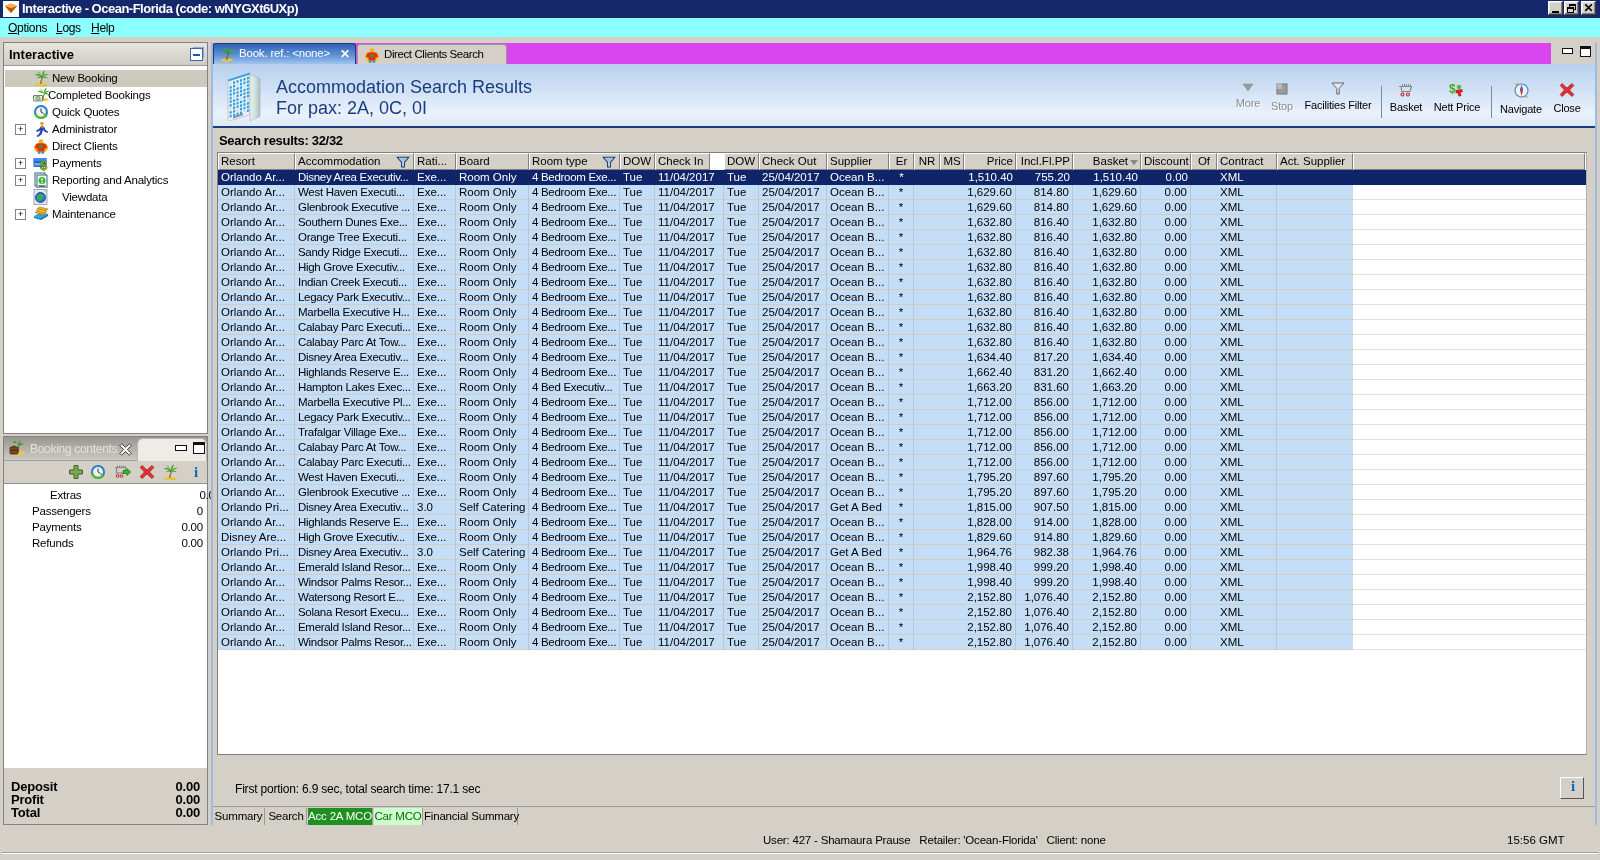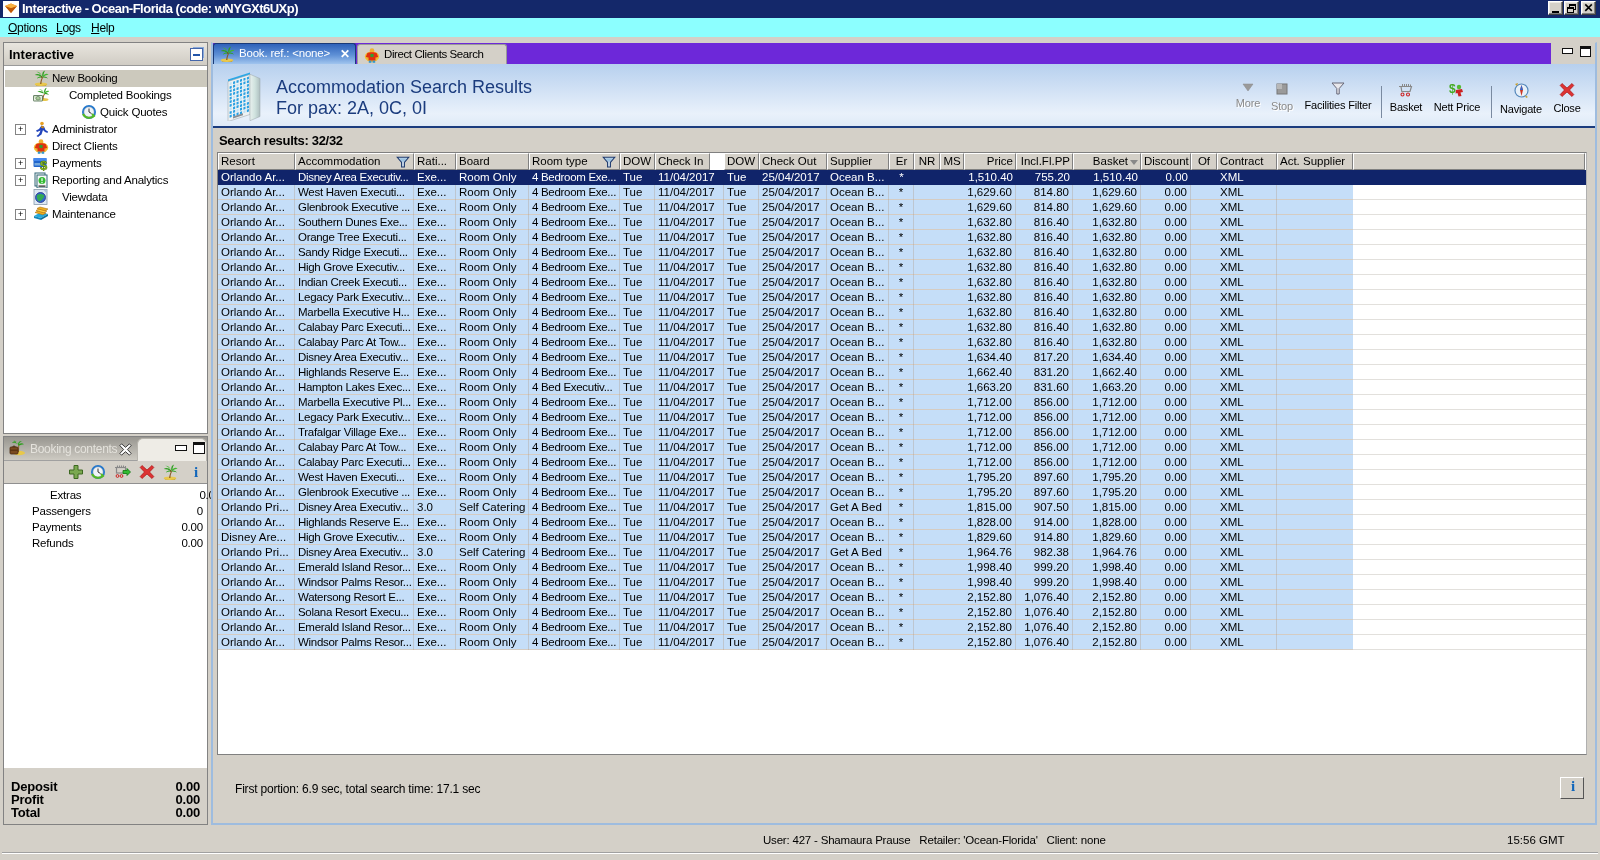--- a/index.html
+++ b/index.html
@@ -65,23 +65,23 @@
           <path d="M11 6 C8.8 3.6 6.2 3.3 4.4 4.9 C6.8 4.9 8.8 5.5 10.4 6.6 Z" fill="#2f9e22"></path>
           <path d="M11 6 C9.6 3 7.9 1.7 5.7 1.9 C7.9 2.6 9.5 3.8 10.6 5.6 Z" fill="#40b830"></path>
           <path d="M11 5.8 C10.9 2.9 11.8 1.2 13.8 0.7 C12.7 2.4 12.3 4 12.2 5.6 Z" fill="#2f9e22"></path>
           <path d="M11.2 6 C13 3.8 14.9 3.3 16.5 4.3 C14.7 4.7 13 5.5 11.8 6.6 Z" fill="#40b830"></path>
           <path d="M11.2 6.2 C13.1 5.7 14.9 6.2 16 7.8 C14.3 7.3 12.8 7.1 11.6 7.1 Z" fill="#2f9e22"></path>
           <rect x="0.5" y="8.5" width="9" height="5.5" rx="0.4" fill="#e8f0e0" stroke="#4a6a4a" stroke-width="0.8"></rect>
           <ellipse cx="5" cy="11.2" rx="2.2" ry="1.8" fill="#aacb9a" stroke="#4a6a4a" stroke-width="0.6"></ellipse>
           <rect x="1.3" y="9.3" width="1.2" height="1" fill="#aacb9a"></rect>
           <rect x="7" y="12.2" width="1.2" height="1" fill="#aacb9a"></rect>
         </svg></div>
-<span class="abs" style="left:64px;">Completed Bookings</span>
-</div>
-<div class="tree-item" style="top:61px;margin-left:48px;">
+<span class="abs" style="left:43px;">Completed Bookings</span>
+</div>
+<div class="tree-item" style="top:61px;">
 <div class="abs" style="left:28px;top:0px;width:16px;height:16px;"><svg width="16" height="16" viewBox="0 0 16 16" style="">
           <circle cx="8" cy="8" r="7" fill="#2277cc"></circle>
           <circle cx="8" cy="8" r="5" fill="#f0f4f8" stroke="#bbb" stroke-width="0.5"></circle>
           <path d="M8 4.5 L8 8 L10.5 9.5" stroke="#333" stroke-width="1" fill="none"></path>
           <path d="M2 10 A7 7 0 0 0 13 12 L11 10" stroke="#55bb22" stroke-width="2" fill="none"></path>
         </svg></div>
 <span class="abs" style="left:47px;">Quick Quotes</span>
 </div>
 <div class="tree-item" style="top:78px;">
 <div class="abs" style="left:10px;top:3px;width:11px;height:11px;background:#fff;border:1px solid #848484;font-size:9px;line-height:9px;text-align:center;color:#000;">+</div>
@@ -231,21 +231,21 @@
         <span class="abs" style="left:7px;">Profit</span>
         <span class="abs" style="right:7px;">0.00</span>
       </div>
 <div class="bc-row" style="top:37px;font-size:13px;">
         <span class="abs" style="left:7px;">Total</span>
         <span class="abs" style="right:7px;">0.00</span>
       </div>
 </div>
 </div>
 <div class="abs" style="left:211px;top:42px;width:1386px;height:783px;background:#d4d0c8;border-left:2px solid #9ebcdf;border-right:2px solid #9ebcdf;border-bottom:2px solid #9ebcdf;border-top:1px solid #d4d0c8;">
-<div class="abs" style="left:0;top:0;width:1338px;height:21px;background:#6d28d9;">
+<div class="abs" style="left:0;top:0;width:1338px;height:21px;background:#d946ef;">
 <div class="abs" style="left:0px;top:0px;width:143px;height:21px;background:linear-gradient(#2f62b9,#5e90d6 55%,#a0c4ee);border:1px solid #1a3a78;border-bottom:none;border-radius:3px 3px 0 0;">
 <div class="abs" style="left:5px;top:2px;width:16px;height:16px;"><svg width="16" height="16" viewBox="0 0 16 16" style="">
             <ellipse cx="8" cy="14.2" rx="6.3" ry="1.8" fill="#e9c84e"></ellipse>
             <path d="M2.5 14.8 A6.3 1.8 0 0 0 13.7 14.6 L13 15.8 L3.5 15.8 Z" fill="#c8a030"></path>
             <path d="M7.1 14 C7.5 10.5 8.2 8.6 9.5 6.9 L10.4 7.3 C9.2 9 8.6 10.8 8.4 14 Z" fill="#8a5a22"></path>
             <path d="M9.2 6.4 C6.8 3.6 3.8 3.2 1.8 5 C4.4 5 6.8 5.8 8.6 7 Z" fill="#2f9e22"></path>
             <path d="M9.2 6.4 C7.6 3 5.8 1.6 3.4 1.8 C5.8 2.6 7.6 4 8.8 6 Z" fill="#40b830"></path>
             <path d="M9.2 6.2 C9 3 10 1.2 12.2 0.6 C11 2.4 10.6 4.2 10.4 6 Z" fill="#2f9e22"></path>
             <path d="M9.4 6.4 C11.4 3.8 13.6 3.2 15.6 4.4 C13.4 4.8 11.4 5.8 10 7 Z" fill="#40b830"></path>
             <path d="M9.4 6.6 C11.6 6 13.8 6.6 15 8.4 C13 7.8 11.2 7.6 9.8 7.6 Z" fill="#2f9e22"></path>
@@ -1051,15 +1051,22 @@
 <div class="cell" style="left:798px;width:57px;color:#000;text-align:right;">1,076.40</div>
 <div class="cell" style="left:855px;width:68px;color:#000;text-align:right;">2,152.80</div>
 <div class="cell" style="left:923px;width:50px;color:#000;text-align:right;">0.00</div>
 <div class="cell" style="left:999px;width:60px;color:#000;text-align:left;">XML</div>
 </div>
 </div>
 <div class="abs" style="left:22px;top:739px;font-size:12px;letter-spacing:-0.2px;color:#000;">First portion: 6.9 sec, total search time: 17.1 sec</div>
 <div class="abs" style="left:1347px;top:734px;width:24px;height:22px;background:#d4d0c8;border-top:1px solid #fff;border-left:1px solid #fff;border-right:1px solid #555;border-bottom:1px solid #555;text-align:center;"><svg width="10" height="16" viewBox="0 0 10 16" style="">
         <text x="4" y="13" font-family="Liberation Serif" font-size="15" font-weight="bold" fill="#1166bb">i</text>
       </svg></div>
+<div class="abs" style="left:0;top:763px;width:1382px;height:19px;background:#d4d0c8;border-top:1px solid #999;">
+<div class="abs" style="left:0px;top:1px;width:52px;height:17px;font-size:11.5px;letter-spacing:-0.2px;line-height:17px;text-align:center;white-space:nowrap;border-right:1px solid #999;color:#000;">Summary</div>
+<div class="abs" style="left:53px;top:1px;width:41px;height:17px;font-size:11.5px;letter-spacing:-0.2px;line-height:17px;text-align:center;white-space:nowrap;border-right:1px solid #999;color:#000;">Search</div>
+<div class="abs" style="left:95px;top:1px;width:65px;height:17px;font-size:11.5px;letter-spacing:-0.2px;line-height:17px;text-align:center;white-space:nowrap;border-right:1px solid #999;background:#1f8f1f;color:#fff;">Acc 2A MCO</div>
+<div class="abs" style="left:161px;top:1px;width:49px;height:17px;font-size:11.5px;letter-spacing:-0.2px;line-height:17px;text-align:center;white-space:nowrap;border-right:1px solid #999;background:#ccffcc;color:#0a6a0a;">Car MCO</div>
+<div class="abs" style="left:211px;top:1px;width:94px;height:17px;font-size:11.5px;letter-spacing:-0.2px;line-height:17px;text-align:center;white-space:nowrap;border-right:1px solid #999;color:#000;">Financial Summary</div>
+</div>
 </div>
 <div class="abs" style="left:763px;top:834px;font-size:11.5px;letter-spacing:-0.2px;color:#000;">User: 427 - Shamaura Prause&nbsp;&nbsp;&nbsp;Retailer: 'Ocean-Florida'&nbsp;&nbsp;&nbsp;Client: none</div>
 <div class="abs" style="left:1507px;top:834px;font-size:11.5px;color:#000;">15:56 GMT</div>
 <div class="abs" style="left:2px;top:852px;width:1596px;height:2px;border-top:1px solid #a0a0a0;border-bottom:1px solid #fff;"></div>
 </body></html>

